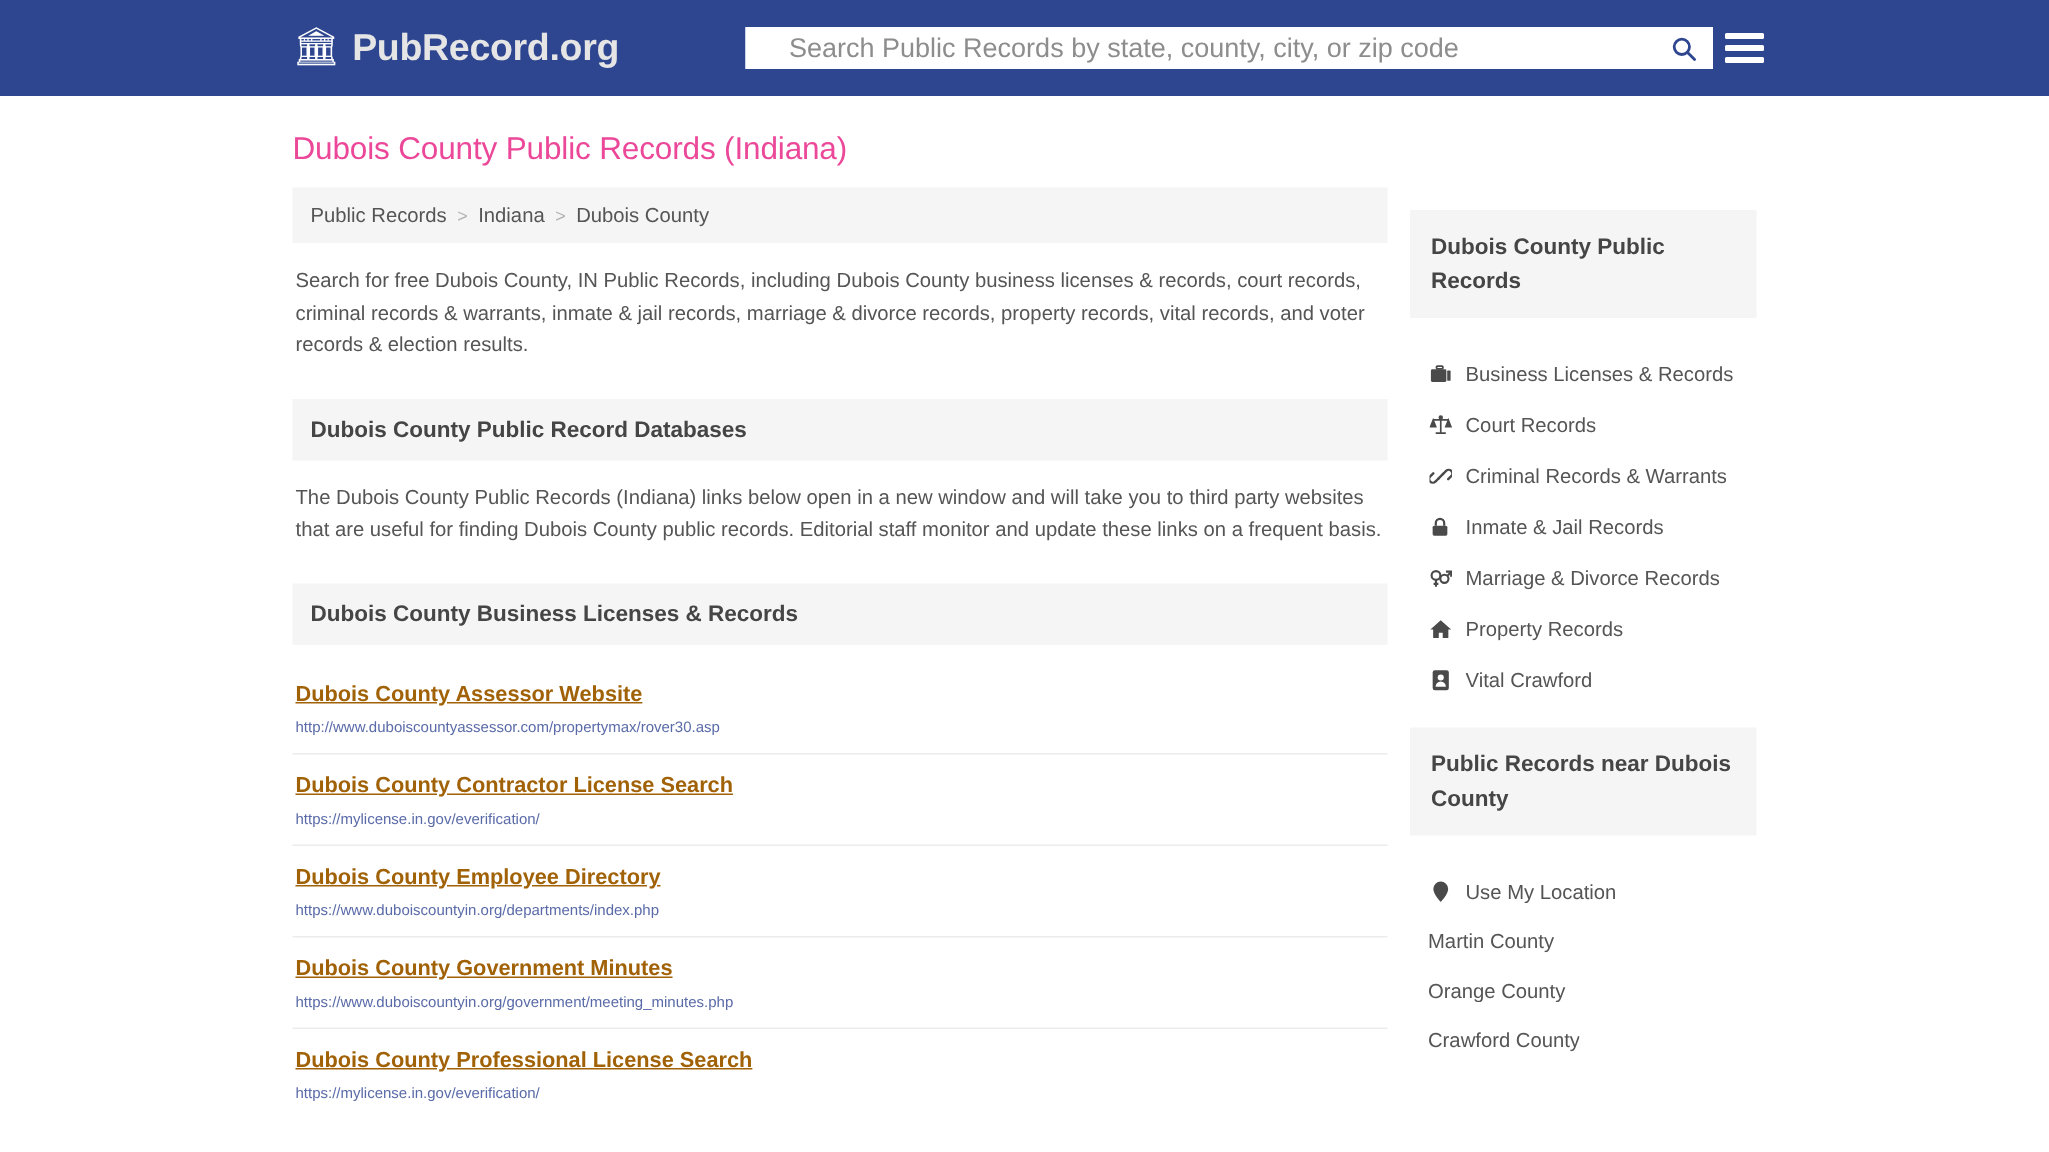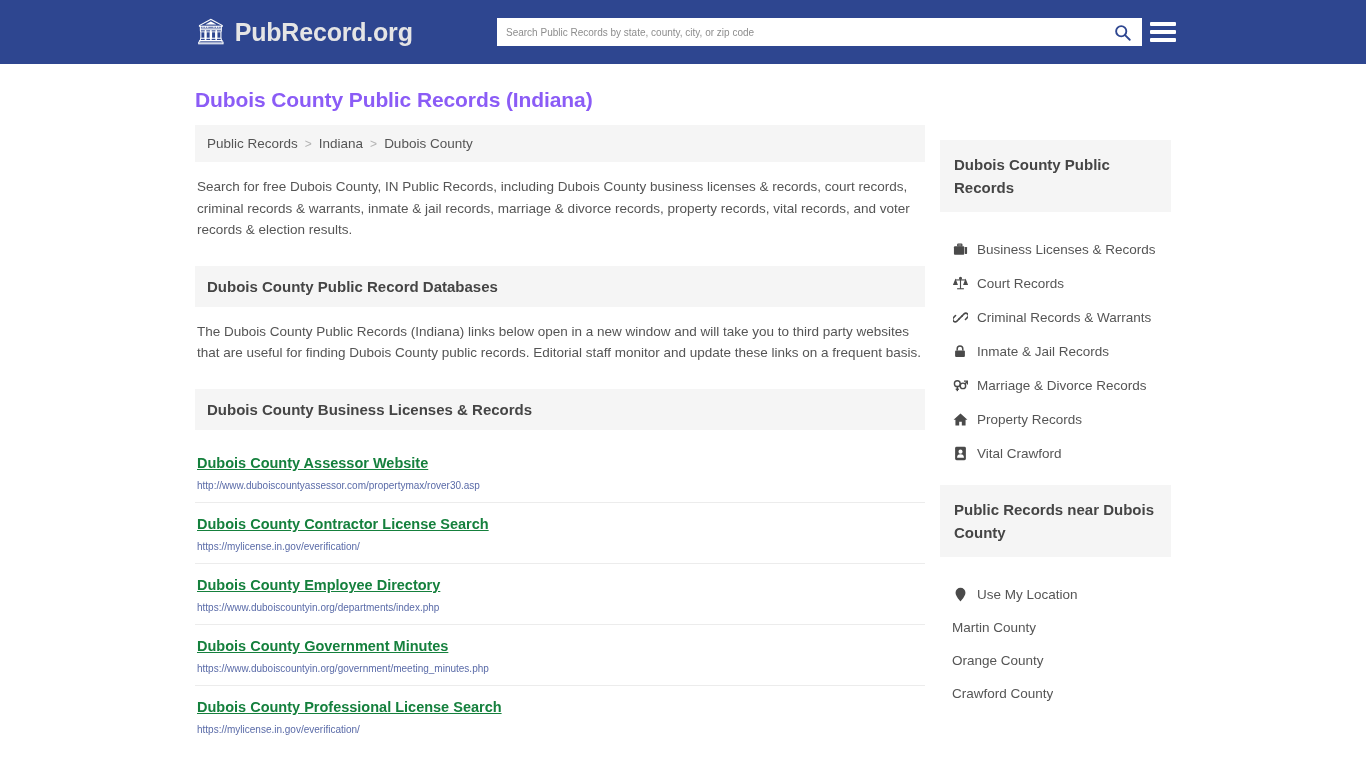--- a/index.html
+++ b/index.html
@@ -49,23 +49,23 @@
     width: 645px;
     height: 28px;
     display: flex;
     background: #ffffff;
     border: 1px solid #ffffff;
   }
   #search-input {
     flex: 1;
     border: 0;
     outline: none;
-    padding: 0 8px;
+    padding: 0 28px;
     font-family: "Liberation Sans", sans-serif;
-    font-size: 10px;
+    font-size: 18px;
     color: #333;
     background: transparent;
   }
   #search-input::placeholder { color: #8d8d8d; opacity: 1; }
   #search-button {
     width: 38px;
     background: #ffffff;
     border: 0;
     cursor: pointer;
     display: flex;
@@ -97,22 +97,22 @@
   }
 
   
   #page {
     width: 1366px;
     padding: 0 195px;
     position: relative;
   }
   #page-title {
     font-size: 21px;
-    font-weight: bold;
-    color: #8b5cf6;
+    font-weight: normal;
+    color: #ec4899;
     margin: 24px 0 13px 0;
     letter-spacing: -0.1px;
   }
   #layout {
     display: flex;
     align-items: flex-start;
     gap: 0;
   }
   #main-col { width: 730px; flex: none; }
   #side-col { width: 231px; flex: none; margin-left: 15px; }
@@ -157,21 +157,21 @@
   .record-list { margin-top: 8px; }
   .record-item {
     padding: 12px 2px 11px 2px;
     border-bottom: 1px solid #ececec;
   }
   .record-item:last-of-type { border-bottom: 0; }
   .record-title {
     display: inline-block;
     font-size: 14.5px;
     font-weight: bold;
-    color: #15803d;
+    color: #a16207;
     text-decoration: underline;
     cursor: pointer;
   }
   .record-url {
     display: block;
     margin-top: 8px;
     font-size: 10px;
     color: #5a6ba8;
     text-decoration: none;
     word-break: break-all;

